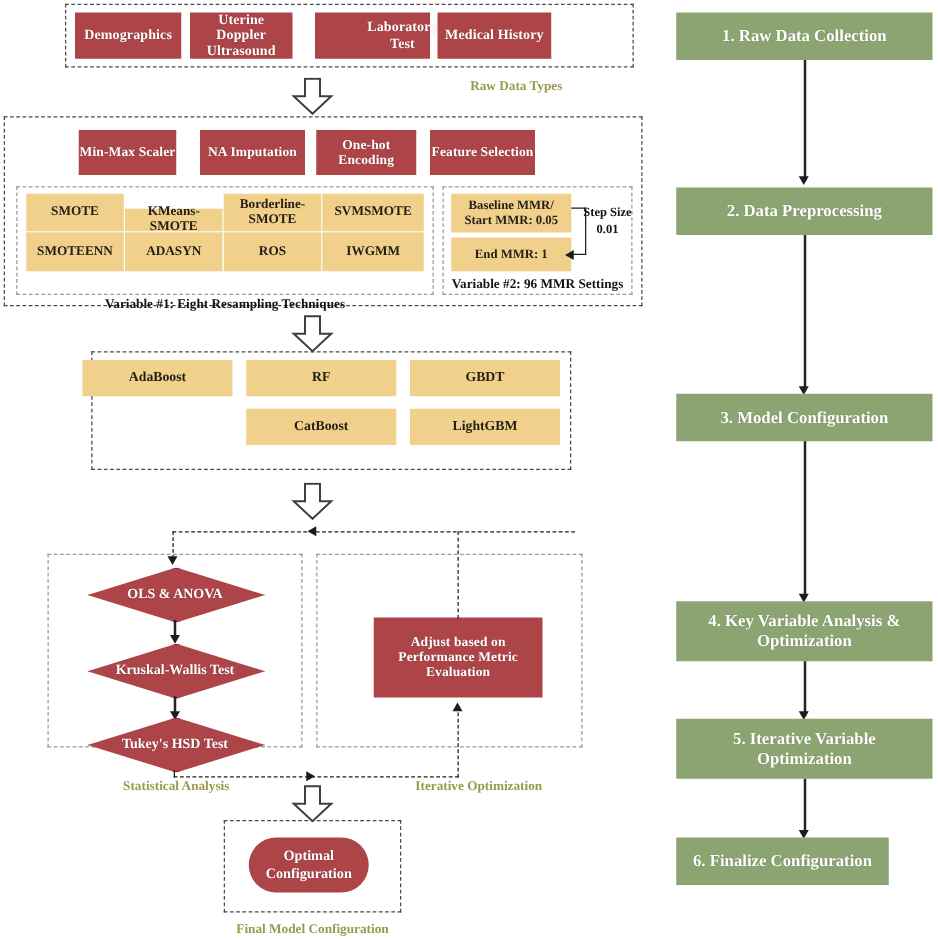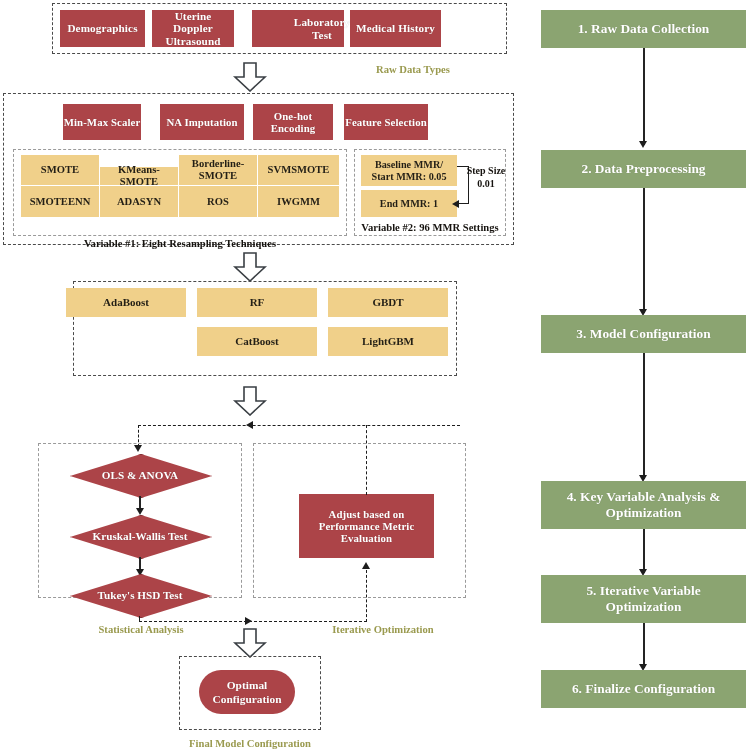--- a/index.html
+++ b/index.html
@@ -346,17 +346,17 @@
   </div>
   <div class="vline" style="left:643px;top:529px;height:44px;"></div>
   <div class="arrow-d" style="left:639.3px;top:569px;"></div>
 
   <div class="greenbox" style="left:541px;top:575px;width:205px;height:48px;padding:0 8px;">
     <span>5. Iterative Variable Optimization</span>
   </div>
   <div class="vline" style="left:643px;top:623px;height:45px;"></div>
   <div class="arrow-d" style="left:639.3px;top:664px;"></div>
 
-  <div class="greenbox" style="left:541px;top:670px;width:205px;height:38px;">
+  <div class="greenbox" style="left:541px;top:670px;width:170px;height:38px;">
     <span>6. Finalize Configuration</span>
   </div>
 
 </div>
 
 </body></html>

